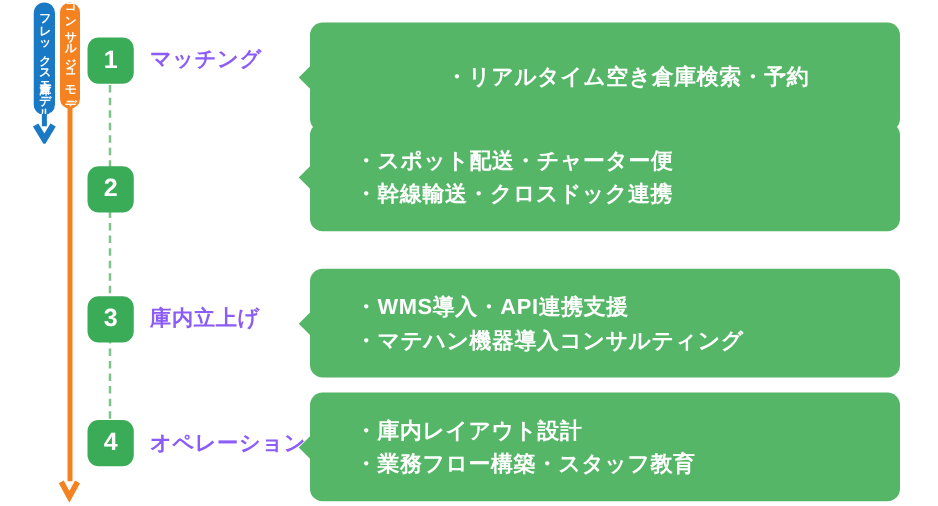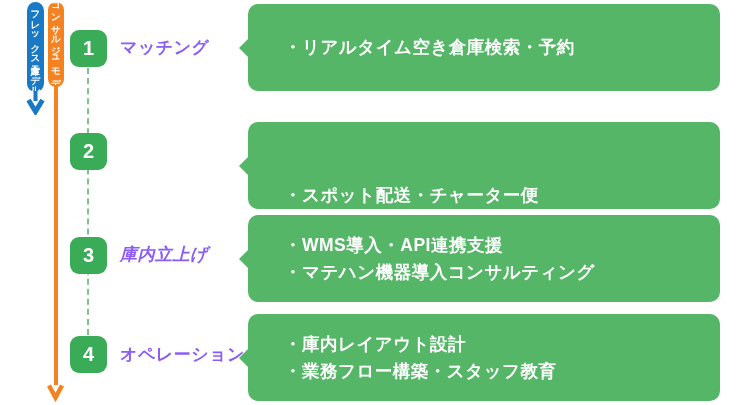--- a/index.html
+++ b/index.html
@@ -38,36 +38,36 @@
     color:#ffffff;font-size:20px;font-weight:bold;
     display:flex;align-items:center;justify-content:center;
   }
   .sq1{top:30px;}.sq2{top:133px;}.sq3{top:237px;}.sq4{top:336px;}
   
   .step-label{
     position:absolute;left:120px;height:24px;line-height:24px;
     color:#8b5cf6;font-size:17px;font-weight:bold;letter-spacing:0.5px;
     white-space:nowrap;
   }
-  .lb1{top:36px;}.lb2{top:140px;}.lb3{top:243px;font-style:italic;}.lb4{top:343px;text-align:center;}
+  .lb1{top:36px;}.lb2{top:140px;}.lb3{top:243px;}.lb4{top:343px;text-align:center;}
   
   .bubble{
     position:absolute;left:248px;width:472px;height:87px;
     background:#55b667;border-radius:10px;
     display:flex;flex-direction:column;justify-content:center;
     box-sizing:border-box;padding-left:36px;
   }
   .bubble::before{
     content:"";position:absolute;left:-9px;top:50%;margin-top:-10px;
     width:0;height:0;
     border-top:10px solid transparent;
     border-bottom:10px solid transparent;
     border-right:10px solid #55b667;
   }
-  .bb1{top:4px;}.bb2{top:122px;justify-content:flex-end;}.bb3{top:215px;}.bb4{top:314px;}
+  .bb1{top:18px;text-align:center;}.bb2{top:98px;}.bb3{top:215px;}.bb4{top:314px;}
   .bubble-line{
     color:#ffffff;font-size:17.5px;font-weight:bold;
     line-height:27px;letter-spacing:0.5px;white-space:nowrap;
   }
 </style>
 </head>
 <body>
 
 <div class="canvas">
 
@@ -96,20 +96,21 @@
 
   <div class="step-label lb1">マッチング</div>
   <div class="step-label lb3">庫内立上げ</div>
   <div class="step-label lb4">オペレーション</div>
 
   <div class="bubble bb1">
     <div class="bubble-line">・リアルタイム空き倉庫検索・予約</div>
   </div>
   <div class="bubble bb2">
     <div class="bubble-line">・スポット配送・チャーター便</div>
+    <div class="bubble-line">・幹線輸送・クロスドック連携</div>
   </div>
   <div class="bubble bb4">
     <div class="bubble-line">・庫内レイアウト設計</div>
     <div class="bubble-line">・業務フロー構築・スタッフ教育</div>
   </div>
   <div class="bubble bb3">
     <div class="bubble-line">・WMS導入・API連携支援</div>
     <div class="bubble-line">・マテハン機器導入コンサルティング</div>
   </div>
 

